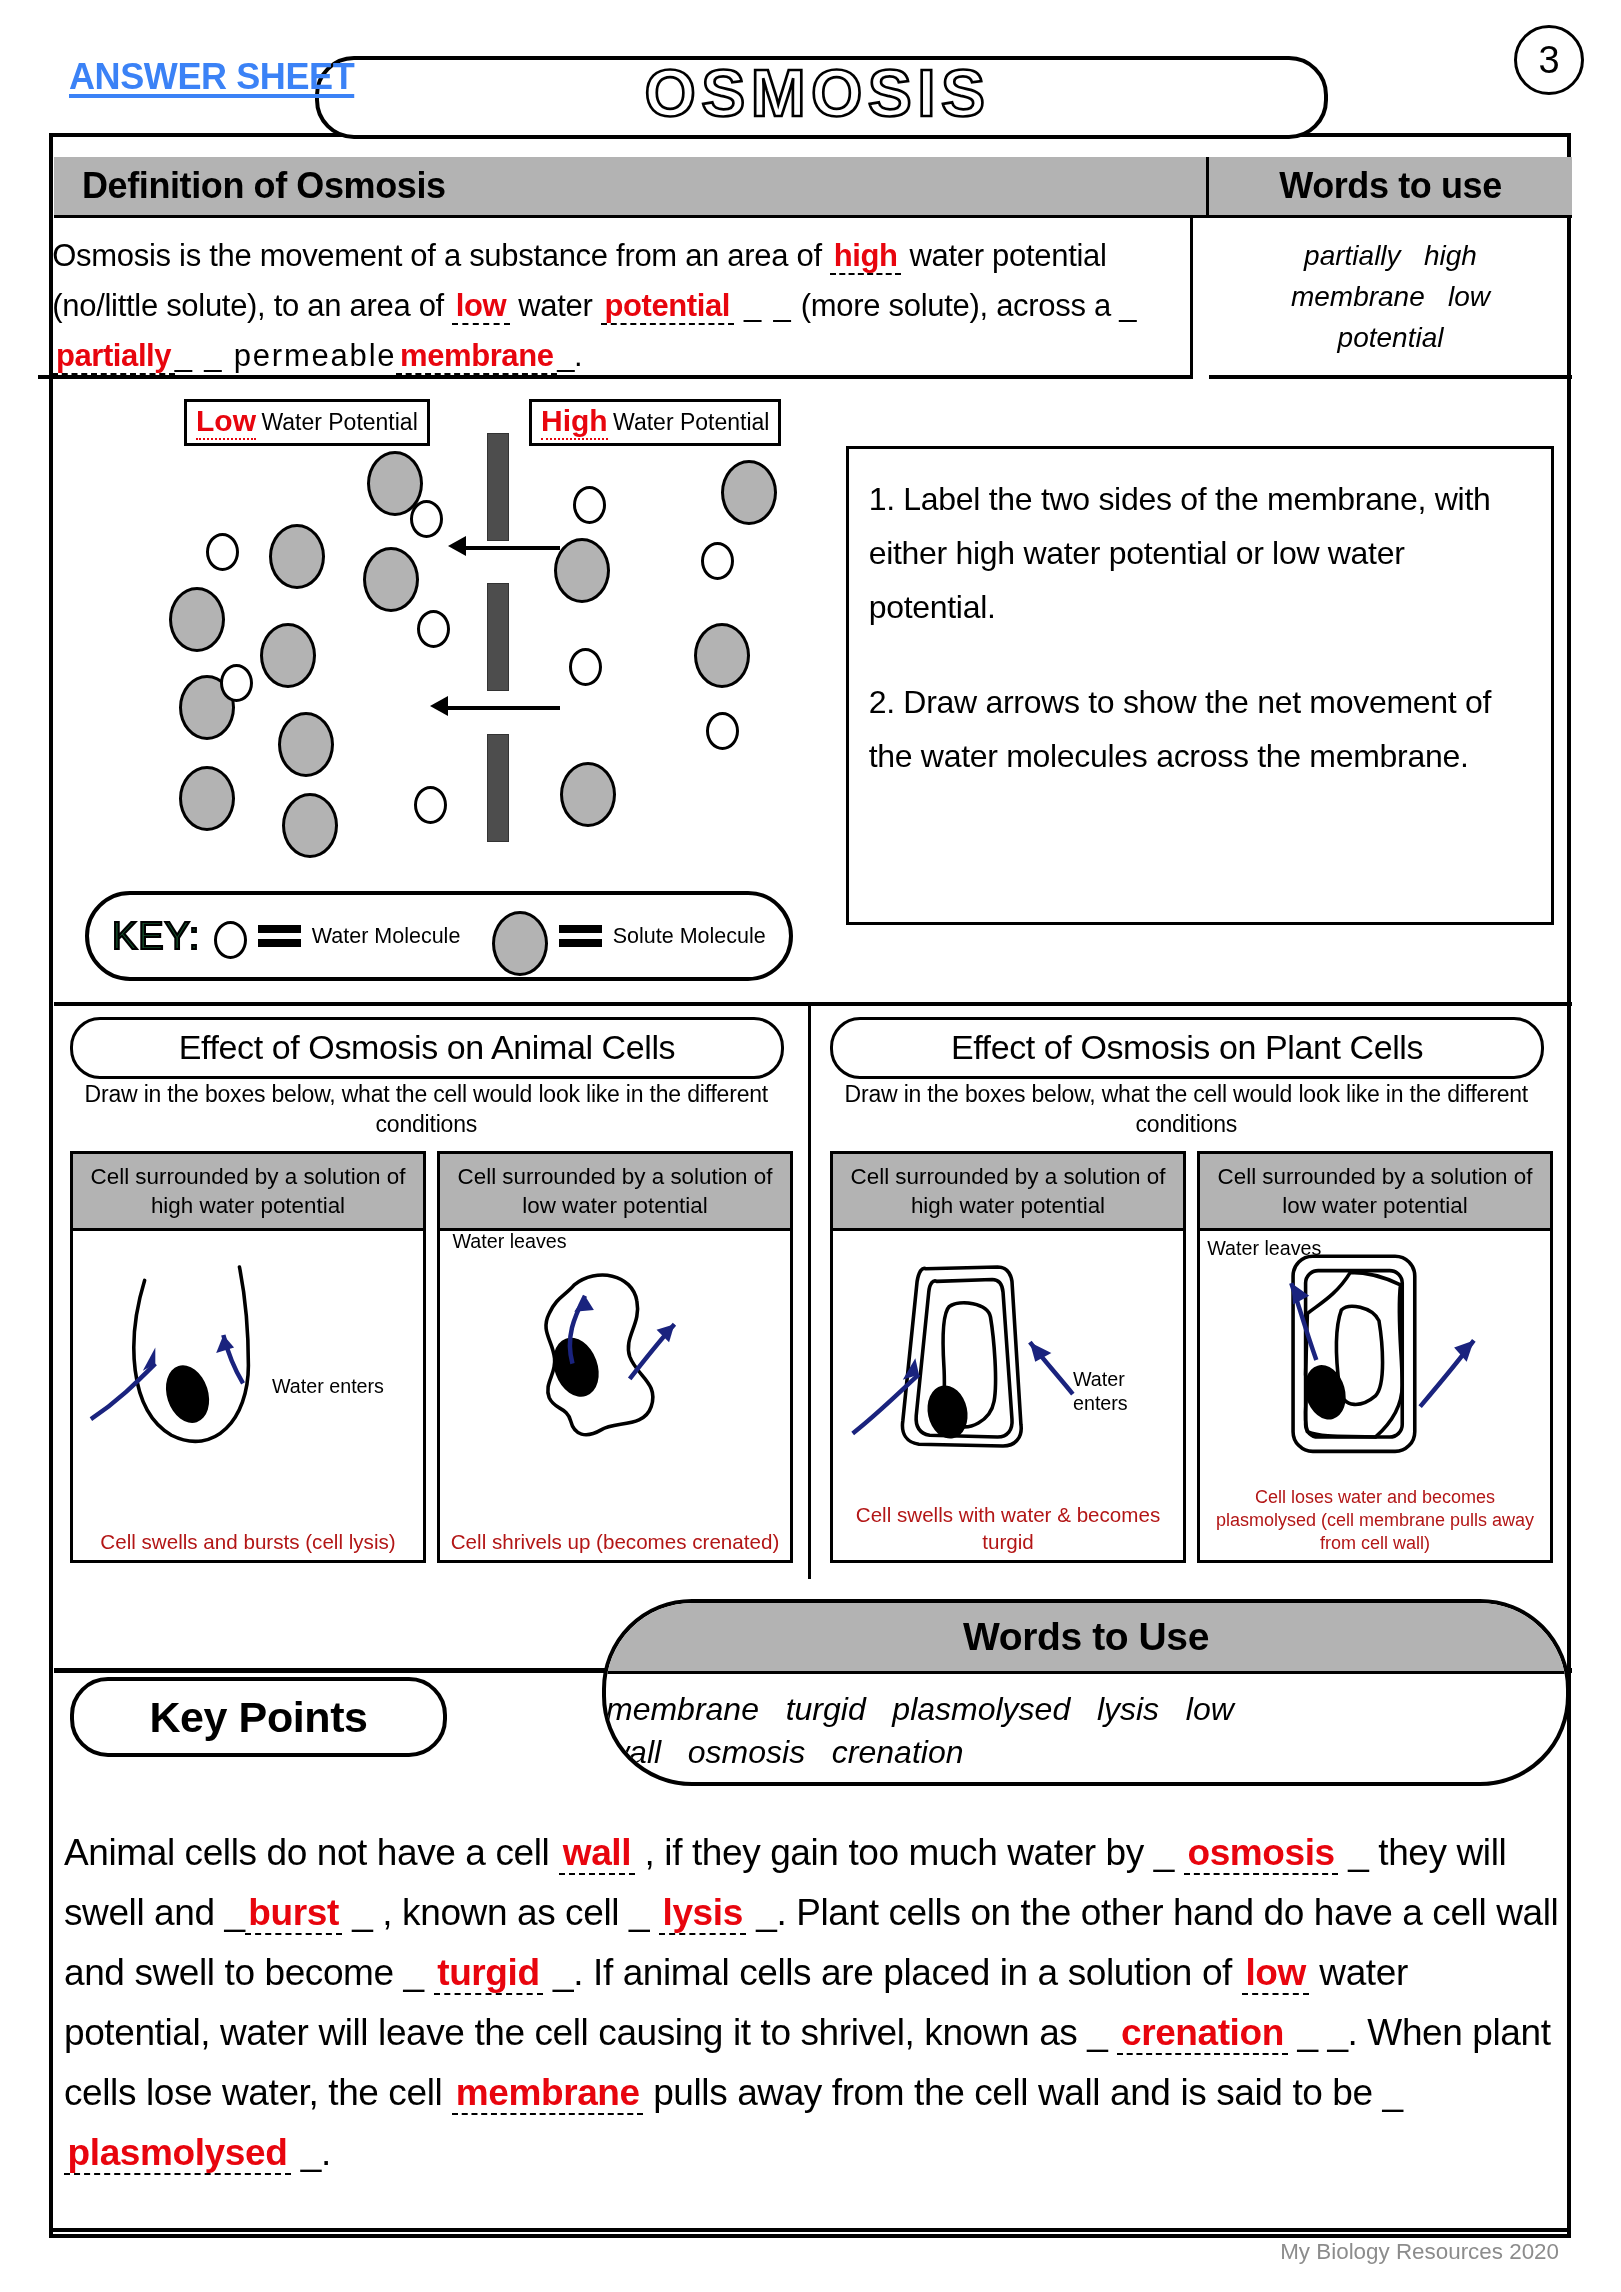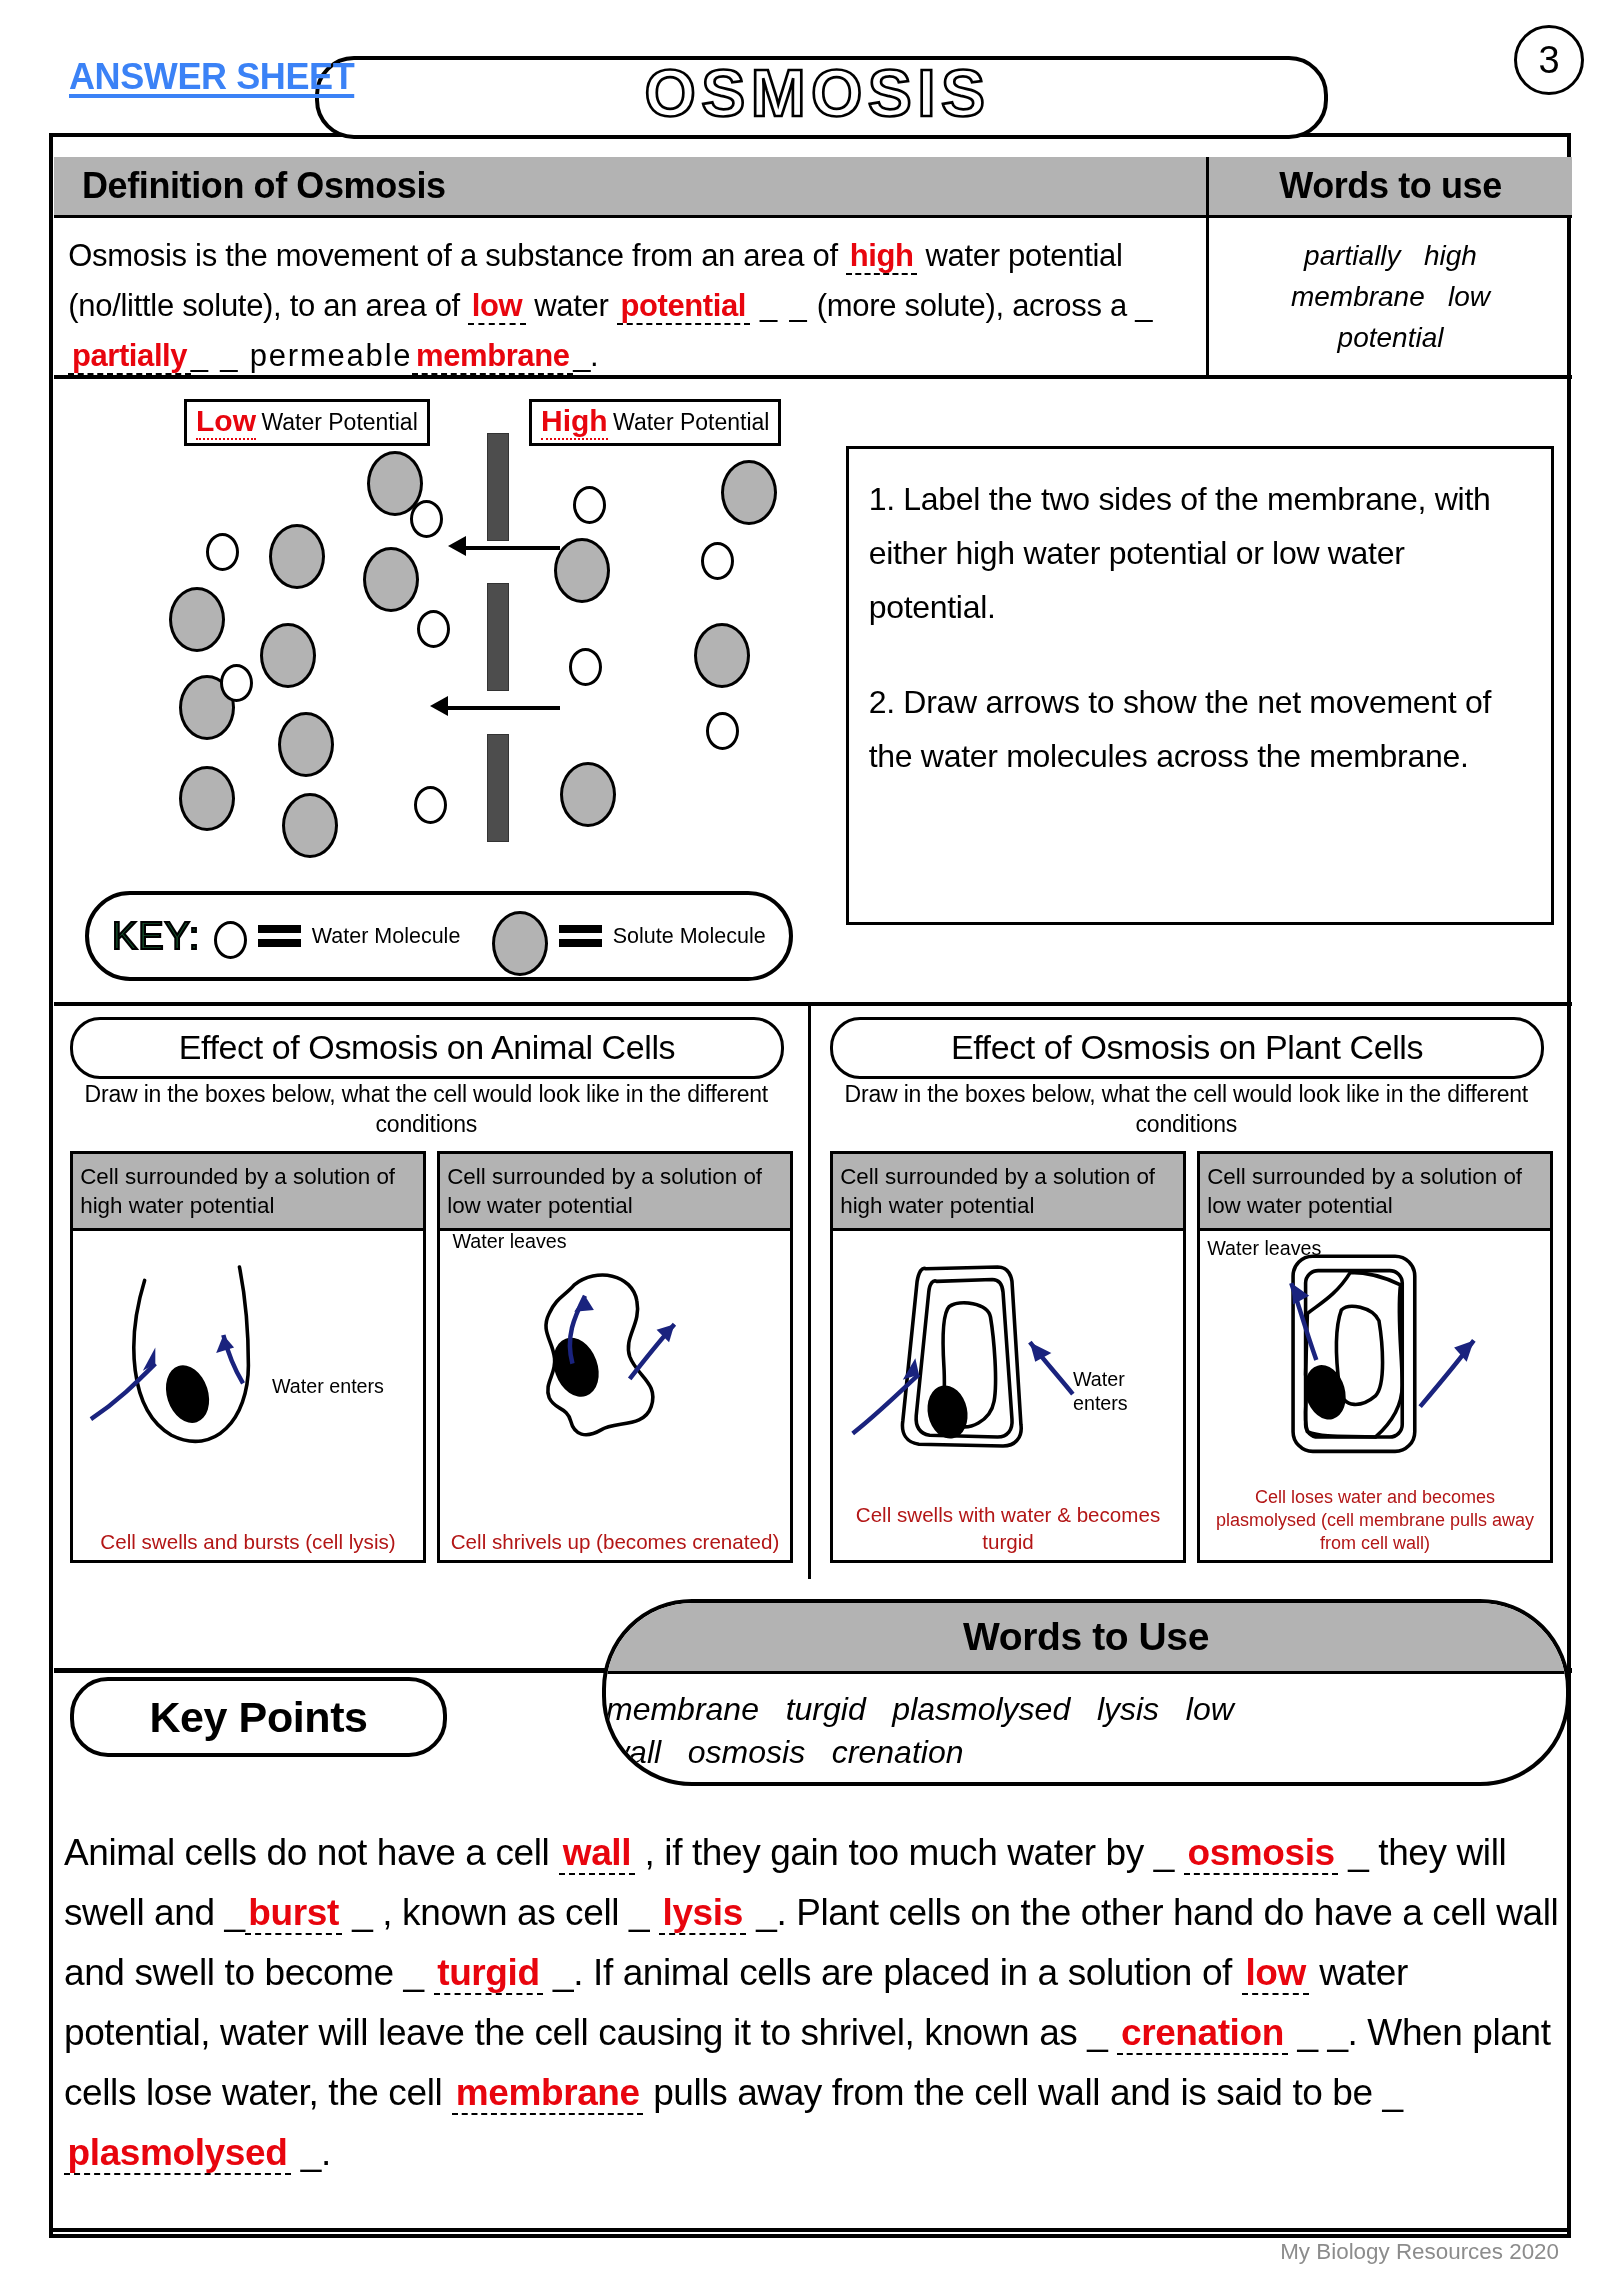--- a/index.html
+++ b/index.html
@@ -101,21 +101,21 @@
     background: #b3b3b3;
     border-bottom: 3.6px solid #000;
     box-sizing: border-box;
     display: flex; align-items: center; justify-content: center;
   }
   .words-header span {
     font-size: 36px; font-weight: bold; letter-spacing: -0.4px;
   }
   .def-body {
     position: absolute;
-    left: 54px; top: 218px;
+    left: 38px; top: 218px;
     width: 1155px; height: 161px;
     border-right: 3.6px solid #000;
     border-bottom: 4.5px solid #000;
     box-sizing: border-box;
     padding: 12.5px 14.3px 0 14.3px;
     font-size: 31px;
     line-height: 50px;
     letter-spacing: -0.3px;
   }
   .words-body {
@@ -277,20 +277,21 @@
     box-sizing: border-box;
     background: #fff;
   }
   .cell-box.b1 { left: 16px; }
   .cell-box.b2 { left: 383px; }
   .cell-box-header {
     height: 77px;
     background: #b3b3b3;
     border-bottom: 3.6px solid #000;
     display: flex; align-items: center; justify-content: center;
+    text-align: center;
     font-size: 22.4px;
     line-height: 29px;
     padding: 0 7.2px;
     box-sizing: border-box;
   }
   .cell-canvas {
     position: relative;
     height: 251px;
   }
   .cell-caption {

